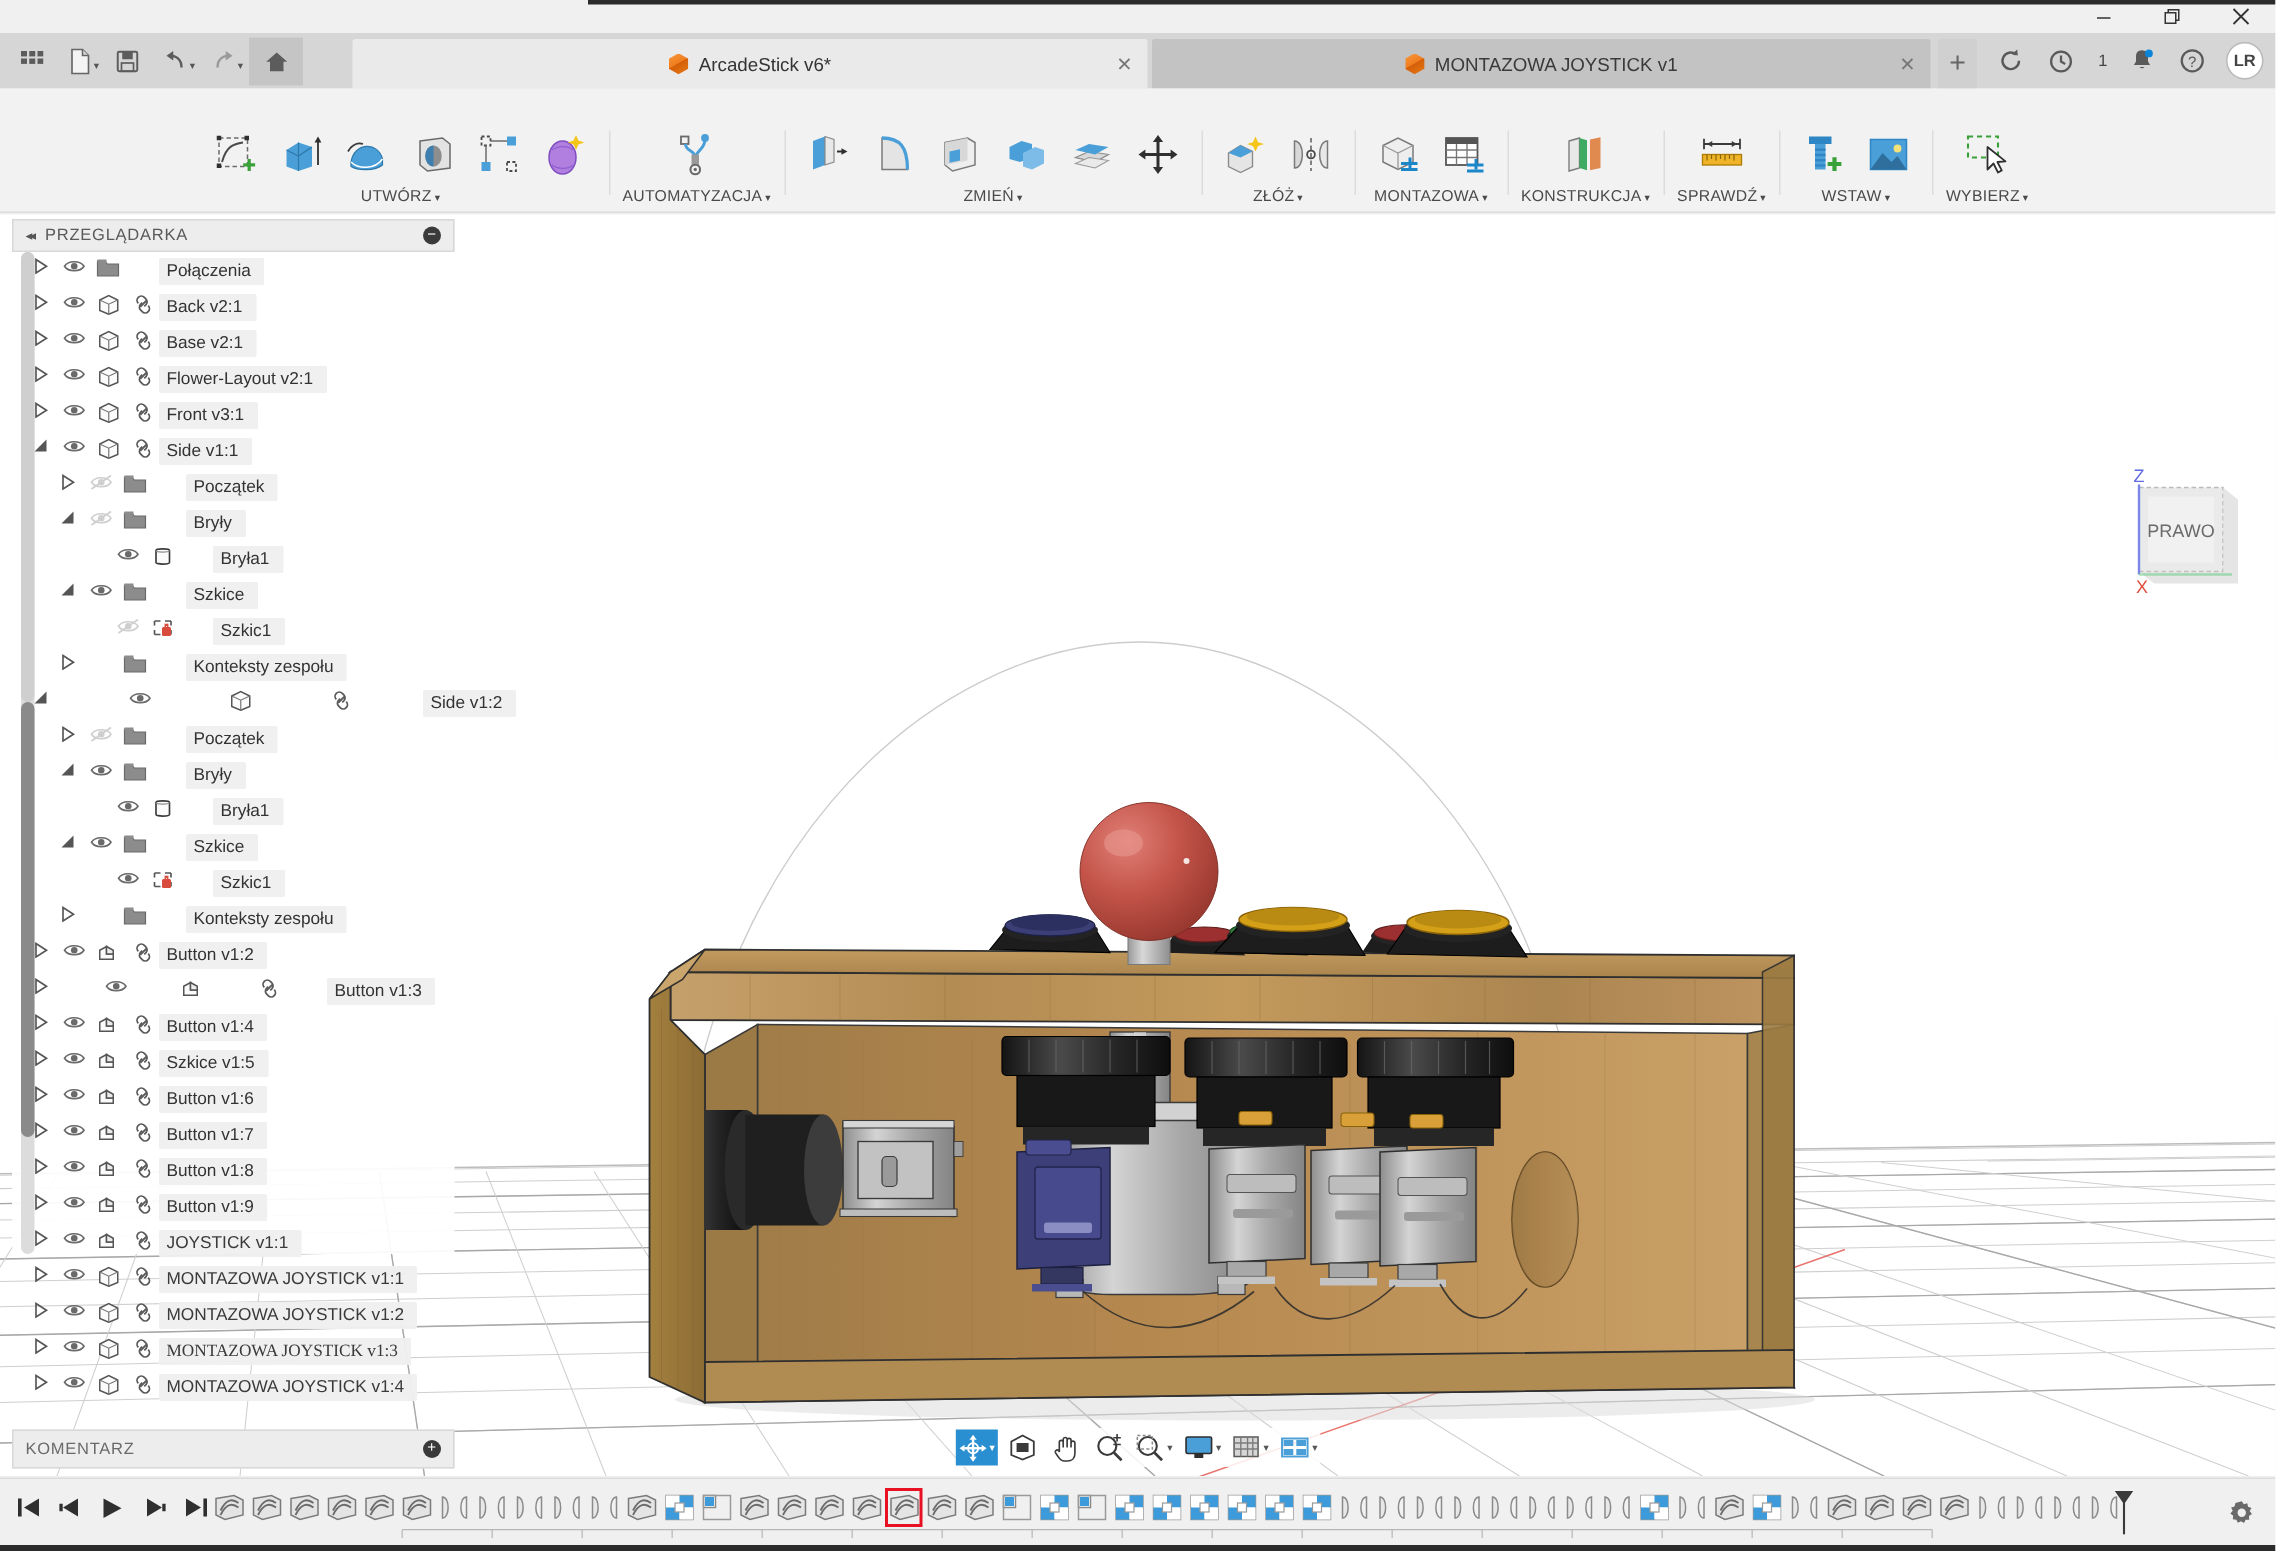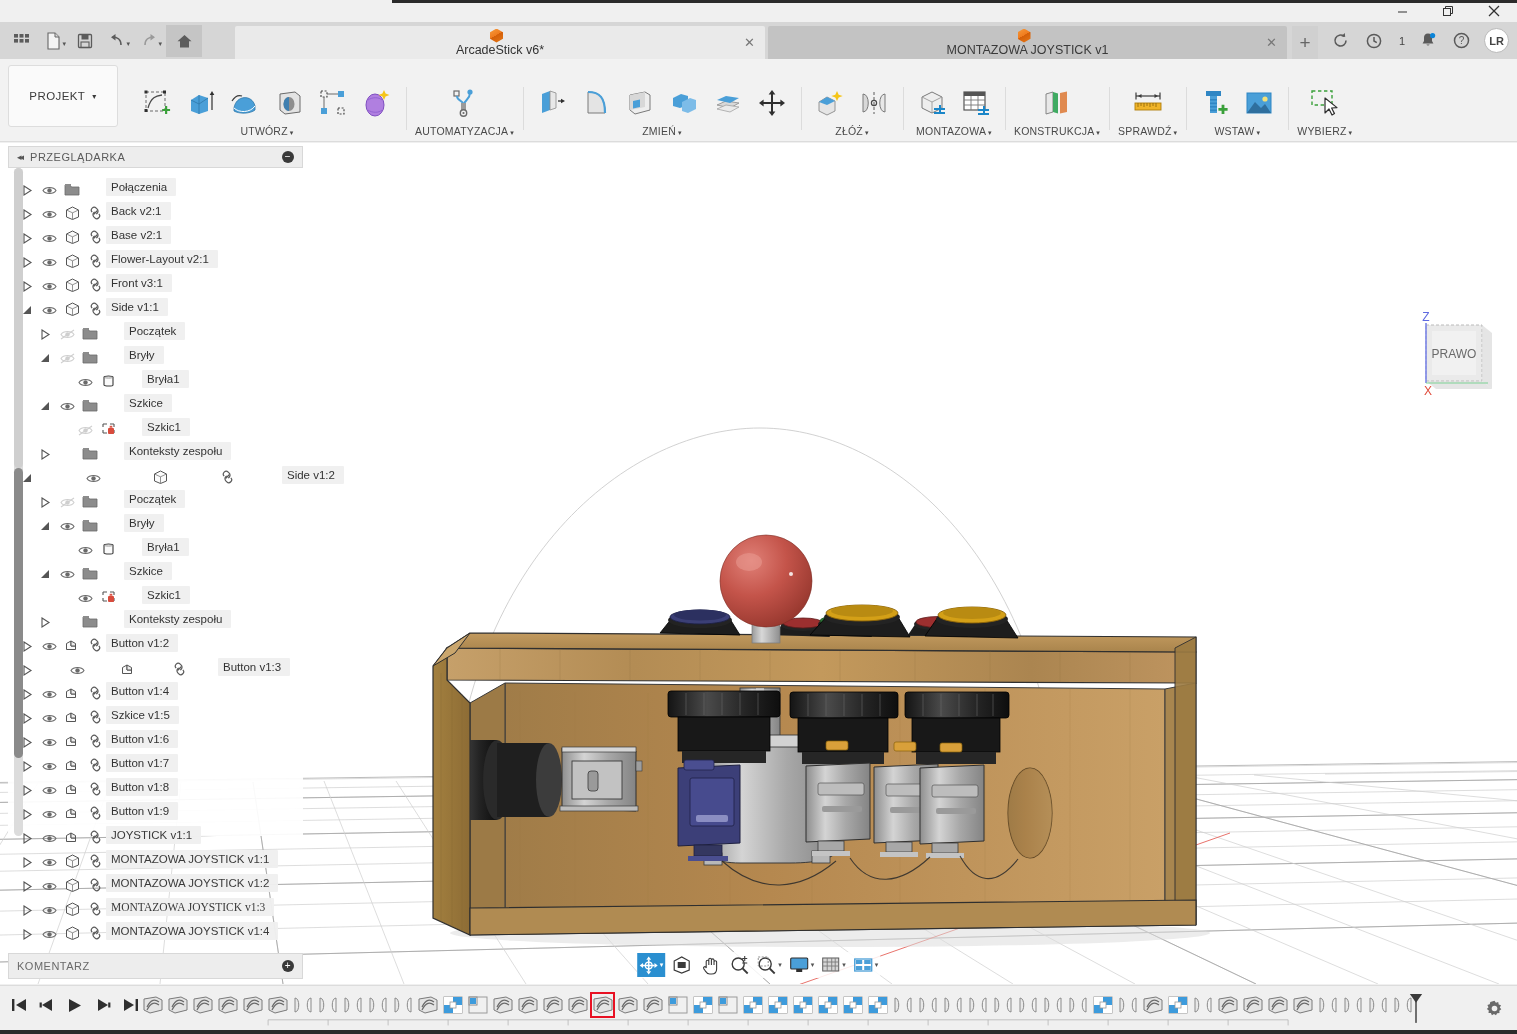--- a/index.html
+++ b/index.html
@@ -35,21 +35,21 @@
   }
   .appbtn {
     width: 30px; height: 32px; display: flex; align-items: center; justify-content: center;
     position: relative; color:#555;
   }
   .appbtn.home { background: #c5c5c5; width: 36px; }
   .appbtn .caret { position: absolute; right: 2px; bottom: 9px; font-size: 7px; color:#555; }
   .doctab {
     position: absolute; top: 4px; height: 33px; background: #eaeaea;
     display: flex; align-items: center; justify-content: center;
-    border-radius: 2px 2px 0 0; font-size: 12.5px; color: #333; flex-direction: column;
+    border-radius: 2px 2px 0 0; font-size: 12.5px; color: #333;
   }
   .doctab.t1 { left: 235px; width: 530px; }
   .doctab.t2 { left: 768px; width: 519px; background: #c3c3c3; color:#3a3a3a; }
   .doctab .cube {
     width: 13px; height: 14px; margin-right: 7px; position: relative; flex: none;
   }
   .doctab .cube::before {
     content:""; position:absolute; inset:0;
     background: linear-gradient(150deg, #f59a3c 0%, #f07c1e 45%, #d45f08 46%, #e87a18 100%);
     clip-path: polygon(50% 0%, 100% 26%, 100% 74%, 50% 100%, 0% 74%, 0% 26%);
@@ -104,21 +104,21 @@
     background: rgba(255,255,255,0.93);
   }
   .browser-header {
     height: 22px; background: #ededed; border: 1px solid #d8d8d8;
     display: flex; align-items: center; padding: 0 8px; font-size: 11px; color: #5a5a5a; letter-spacing: .5px;
   }
   .browser-header .collapse { margin-right: 8px; font-size: 9px; color:#555; letter-spacing:-2px;}
   .browser-header .minus { margin-left: auto; width: 12px; height:12px; border-radius:50%; background:#3a3a3a; color:#fff;
      display:flex; align-items:center; justify-content:center; font-size:10px; line-height:1;}
   .tree { position: relative; padding-top: 4px; }
-  .trow { height: 24px; display: flex; align-items: flex-end; position: relative; }
+  .trow { height: 24px; display: flex; align-items: flex-start; position: relative; }
   .trow .arrow { width: 16px; text-align: center; font-size: 9px; color: #5a5a5a; flex: none; }
   .trow .eye { width: 22px; display: flex; align-items: center; justify-content: center; flex:none; }
   .trow .ticon { width: 24px; display: flex; align-items: center; justify-content: center; flex:none; }
   .trow .lnk { width: 22px; display: flex; align-items: center; justify-content: center; flex:none; }
   .trow .tlabel {
     font-size: 11.5px; color: #333; background: #f0f0f0; padding: 3px 9px 3px 5px; border-radius: 1px;
     white-space: nowrap;
   }
   .vscroll {
     position: absolute; left: 14px; top: 168px; width: 9px; height: 668px; background: #dcdcdc; border-radius: 5px;
@@ -283,24 +283,20 @@
         <svg width="17" height="17" viewBox="0 0 17 17">
           <circle cx="8.5" cy="8.5" r="7" fill="none" stroke="#5a5a5a" stroke-width="1.5"></circle>
           <text x="8.5" y="12.4" font-size="10" text-anchor="middle" fill="#5a5a5a" font-family="Liberation Sans">?</text>
         </svg>
       </div>
       <div class="avatar">LR</div>
     </div>
   </div>
 
   <div class="ribbon">
-    <div class="projectbtn">
-      <span>PROJEKT</span>
-      <span style="margin-left:7px;font-size:8px">▾</span>
-    </div>
 
 
     <div class="ribgroups">
 
       <div class="grp">
         <div class="grprow">
           <div class="gbtn">
             <svg width="30" height="30" viewBox="0 0 30 30">
               <rect x="4" y="4" width="19" height="19" fill="none" stroke="#6b6b6b" stroke-width="1" stroke-dasharray="3 2"></rect>
               <path d="M6 20 C9 9 14 8 20 7" fill="none" stroke="#4a4a4a" stroke-width="1.3"></path>

